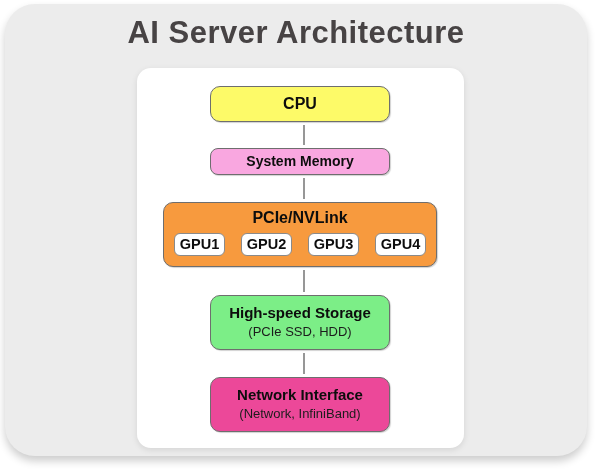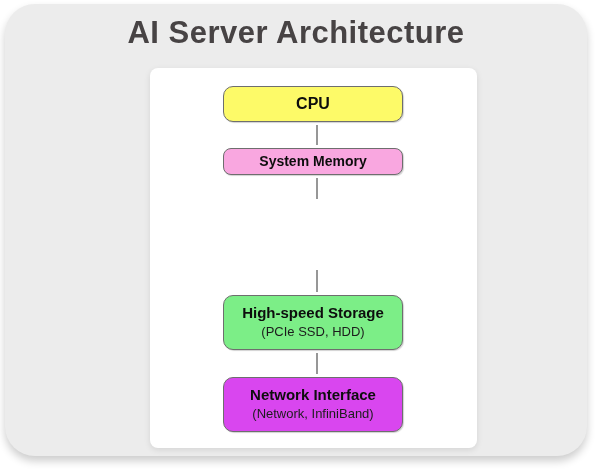--- a/index.html
+++ b/index.html
@@ -10,22 +10,22 @@
   .card{
     position:absolute;left:5px;top:4px;width:582px;height:452px;
     background:#ececec;border-radius:30px;
     box-shadow:0 5px 8px rgba(0,0,0,0.20);
   }
   .title{
     position:absolute;left:0;top:11px;width:582px;text-align:center;
     font-size:31px;font-weight:bold;letter-spacing:0.5px;color:#474344;
   }
   .panel{
-    position:absolute;left:145px;top:64px;width:327px;height:380px;
-    background:#ffffff;border-radius:8px;
+    position:absolute;left:132px;top:64px;width:327px;height:380px;
+    background:#ffffff;border-radius:14px;
     box-shadow:0 2px 6px rgba(0,0,0,0.10);
   }
   .node{
     position:absolute;box-sizing:border-box;
     border:1.5px solid #6e6e6e;border-radius:10px;
     box-shadow:1px 1px 1px rgba(0,0,0,0.18);
     text-align:center;color:#0d0d0d;
   }
   .node-cpu{left:73px;top:18px;width:180px;height:36px;
     font-size:16px;font-weight:bold;line-height:33px;}
@@ -67,29 +67,38 @@
     </div>
 
     <div class="connector c1"></div>
 
     <div class="node node-memory" style="background-color: rgb(249, 167, 224);">
       <span>System Memory</span>
     </div>
 
     <div class="connector c2"></div>
 
+    <div class="node node-pcie" style="background-color: rgb(247, 154, 62);">
+      <div class="pcie-label">PCIe/NVLink</div>
+      <div class="gpu-row">
+        <div class="gpu-chip">GPU1</div>
+        <div class="gpu-chip">GPU2</div>
+        <div class="gpu-chip">GPU3</div>
+        <div class="gpu-chip">GPU4</div>
+      </div>
+    </div>
 
     <div class="connector c3"></div>
 
     <div class="node node-storage" style="background-color: rgb(124, 238, 135);">
       <div class="node-main-label">High-speed Storage</div>
       <div class="node-sub-label">(PCIe SSD, HDD)</div>
     </div>
 
     <div class="connector c4"></div>
 
-    <div class="node node-network" style="background-color: #d946ef;">
+    <div class="node node-network" style="background-color: #ec4899;">
       <div class="node-main-label">Network Interface</div>
       <div class="node-sub-label">(Network, InfiniBand)</div>
     </div>
 
   </div>
 </div>
 
 </body></html>

